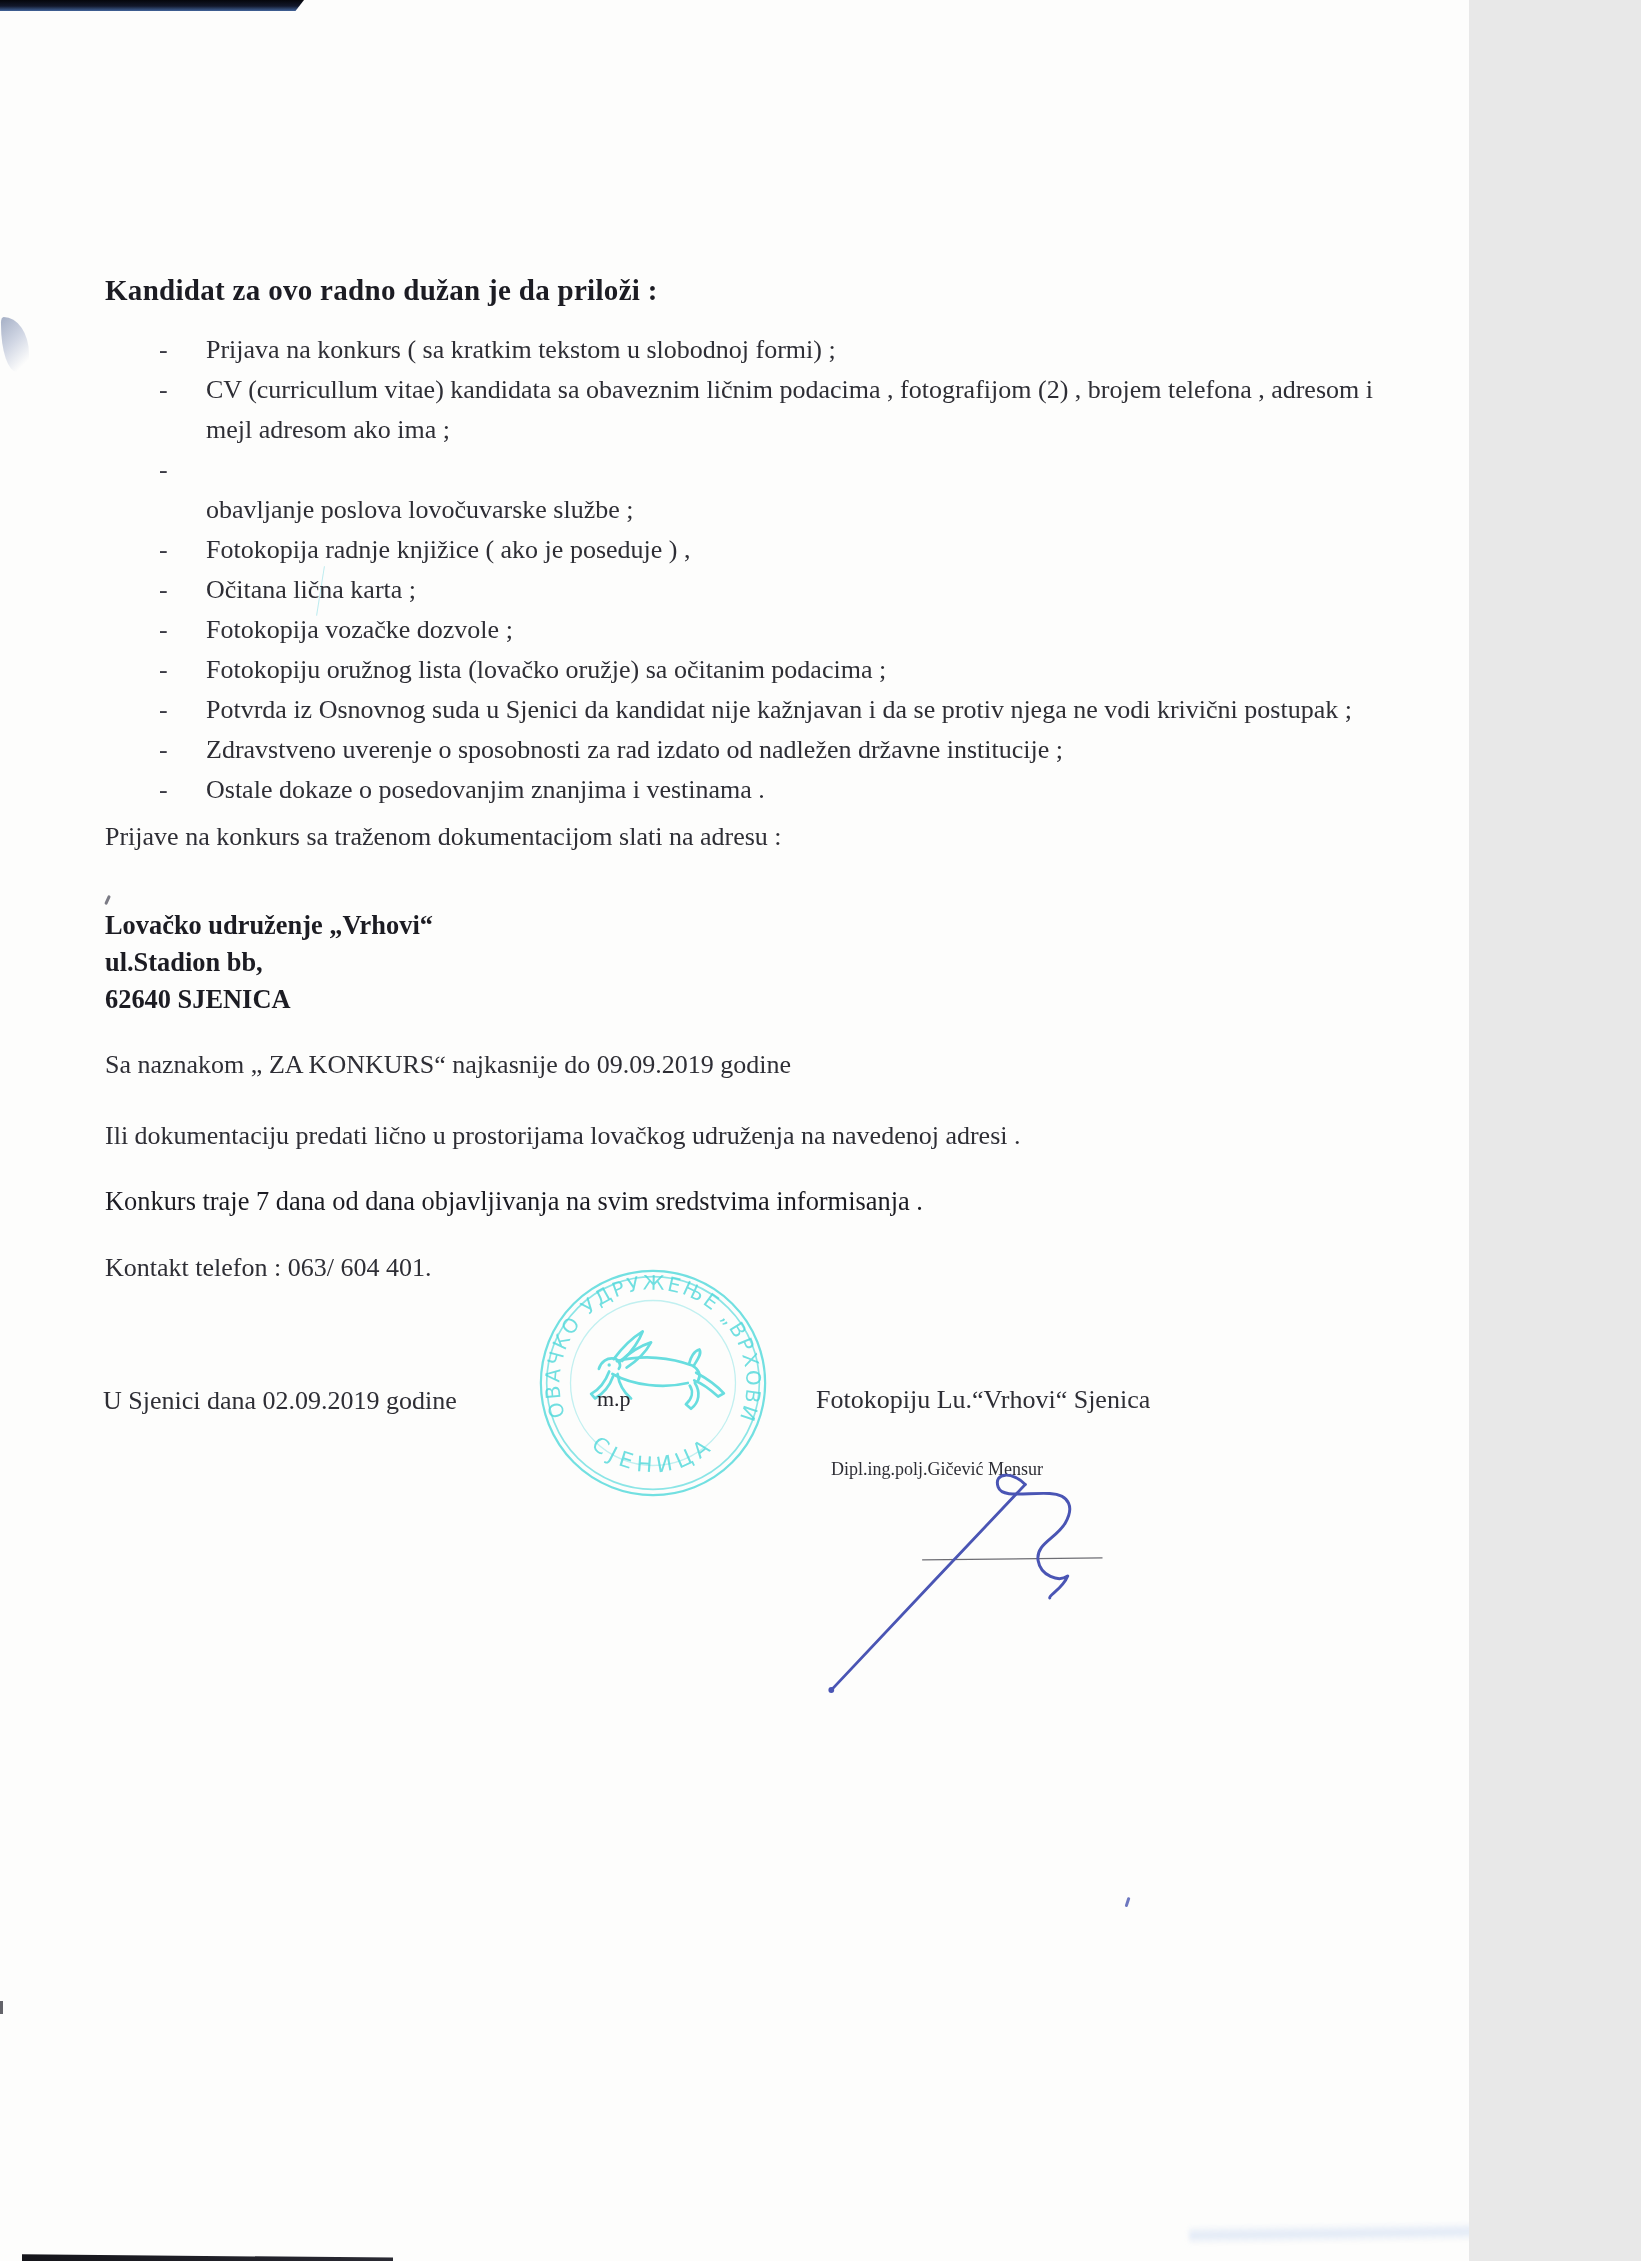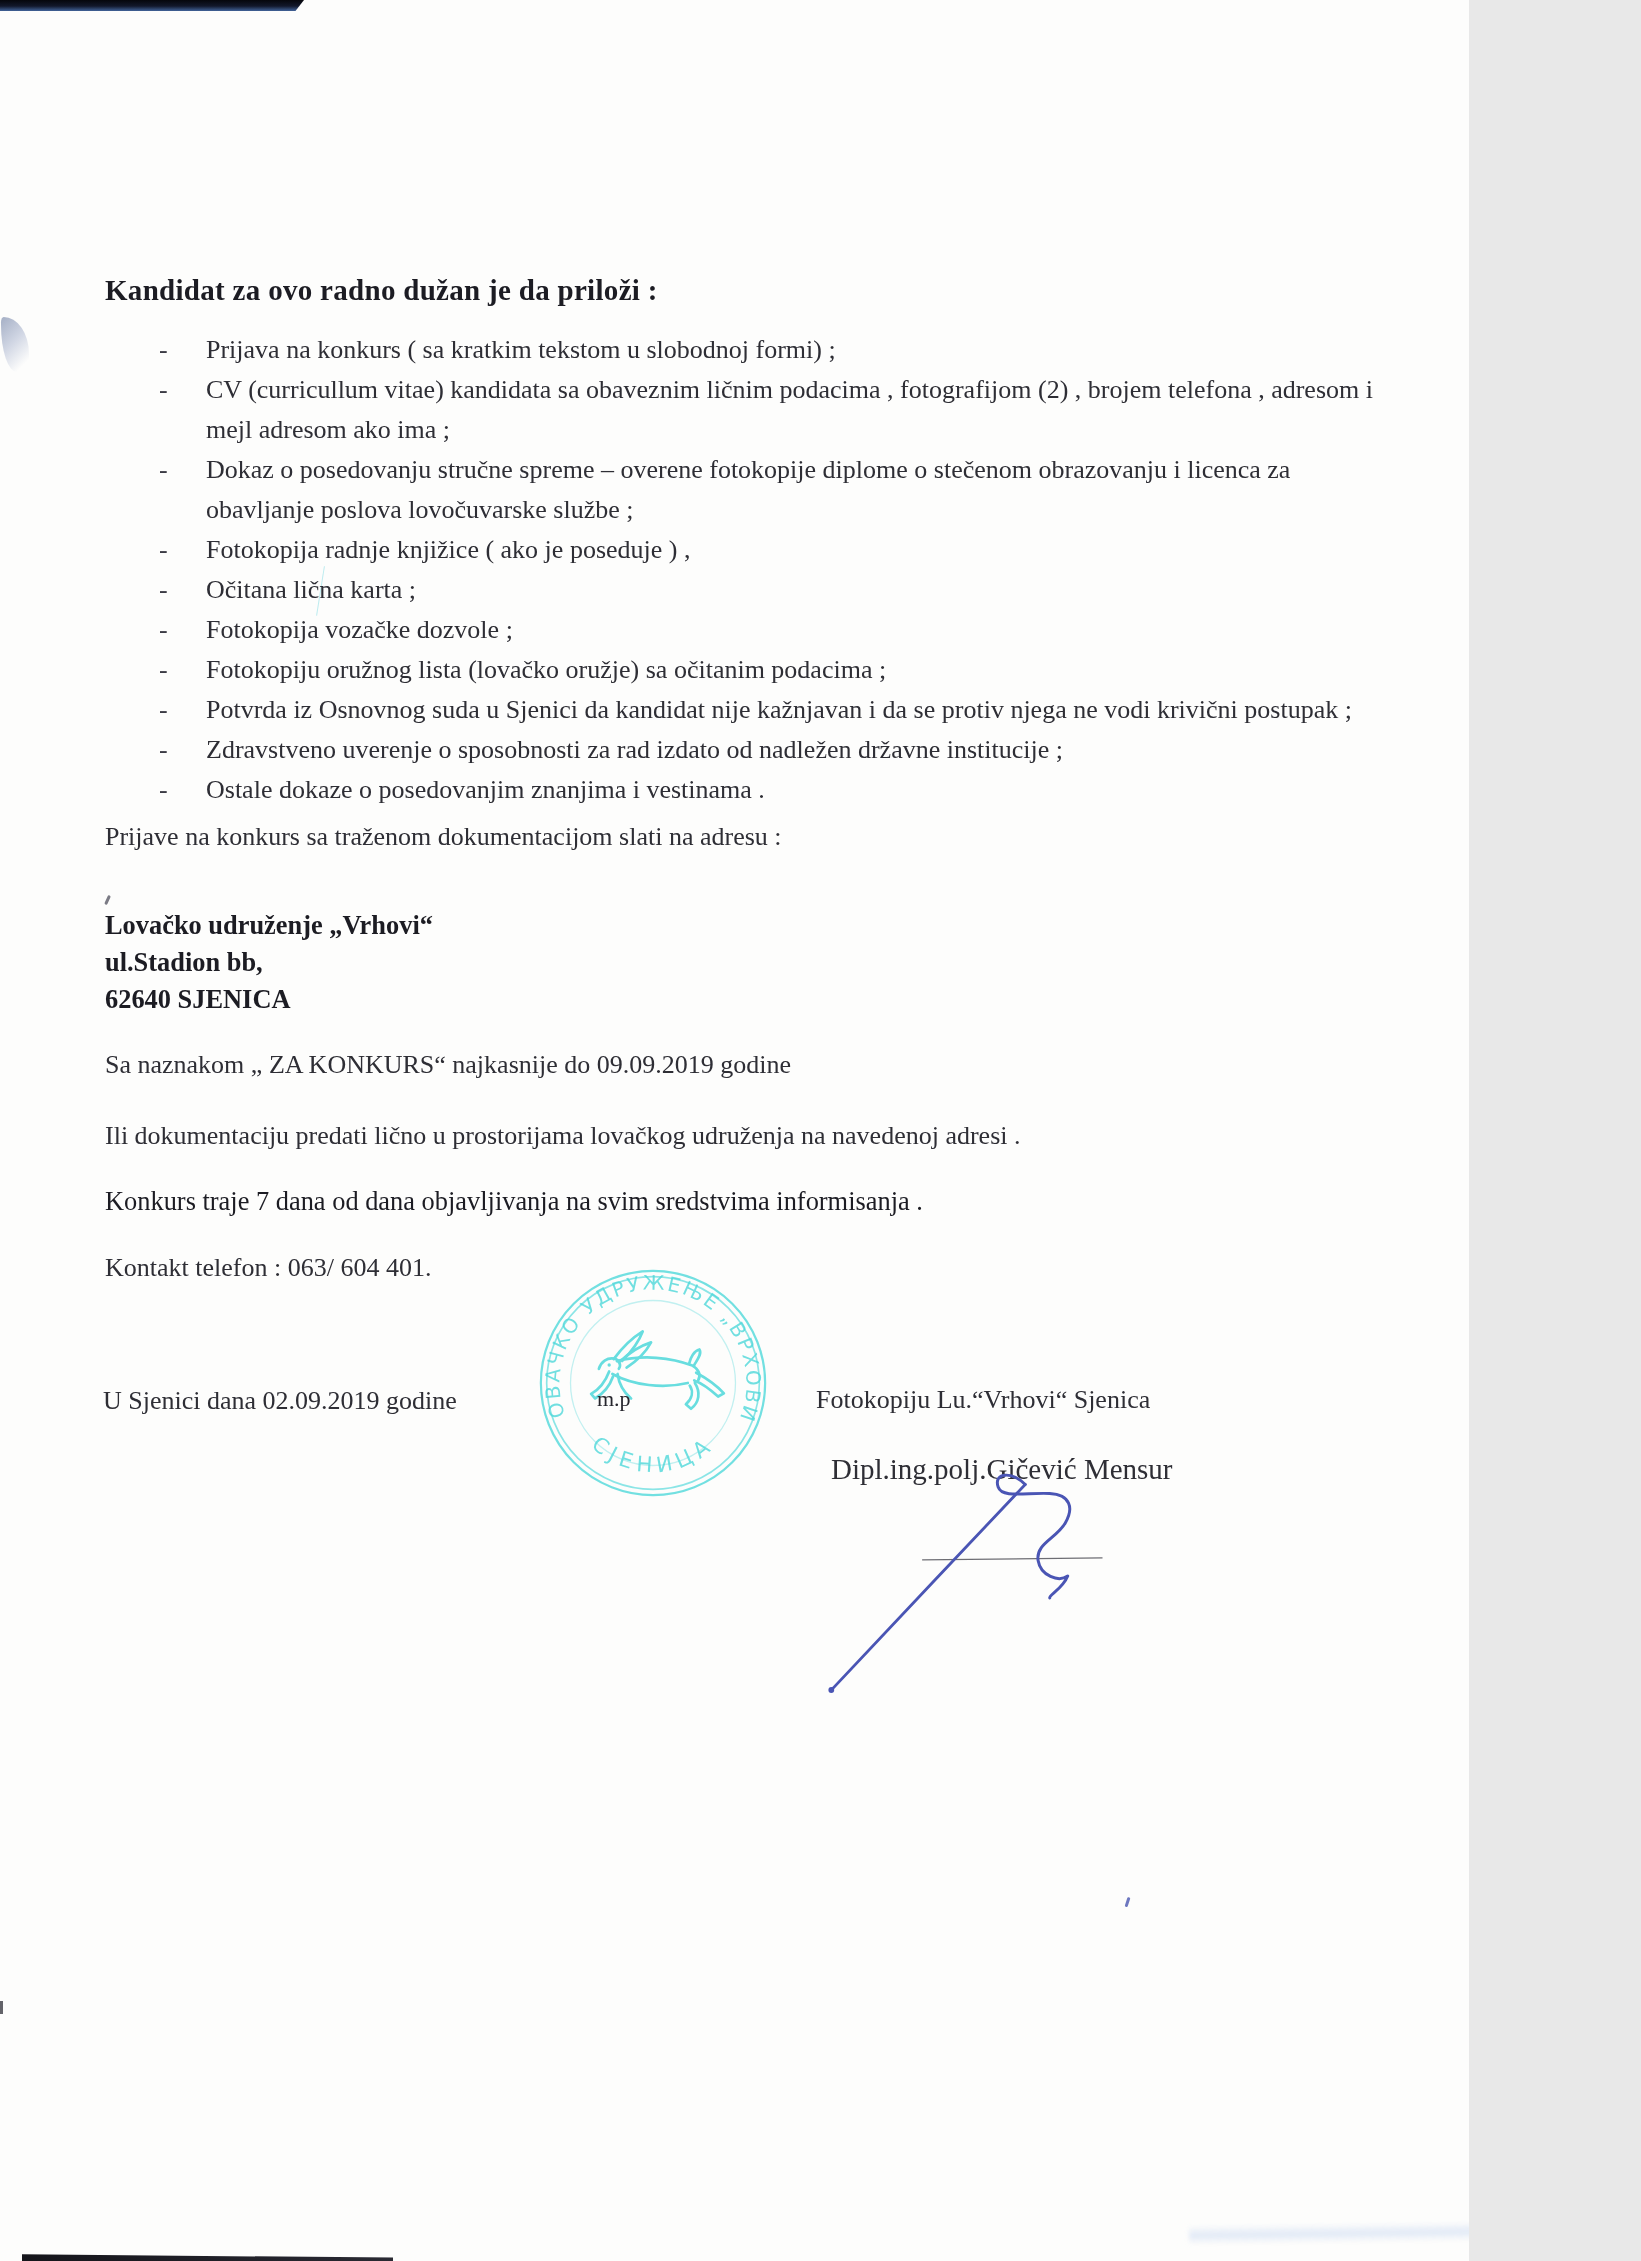--- a/index.html
+++ b/index.html
@@ -107,21 +107,21 @@
       <span class="dash">-</span>
       <span>Prijava na konkurs ( sa kratkim tekstom u slobodnoj formi) ;</span>
     </li>
     <li>
       <span class="dash">-</span>
       <span>CV (curricullum vitae) kandidata sa obaveznim ličnim podacima , fotografijom (2) , brojem telefona , adresom i</span><br>
       <span>mejl adresom ako ima ;</span>
     </li>
     <li>
       <span class="dash">-</span>
-      <span>Dokaz o posedovanju stručne spreme – overene fotokopije diplome o stečenom obrazovanju i licenca za</span><br>
+      <br>
       <span>obavljanje poslova lovočuvarske službe ;</span>
     </li>
     <li>
       <span class="dash">-</span>
       <span>Fotokopija radnje knjižice ( ako je poseduje )  ,</span>
     </li>
     <li>
       <span class="dash">-</span>
       <span>Očitana lična karta ;</span>
     </li>
@@ -188,21 +188,21 @@
       <textPath href="#arcTop" startOffset="50%" text-anchor="middle">ЛОВАЧКО УДРУЖЕЊЕ „ВРХОВИ“</textPath>
     </text>
     <text font-family="DejaVu Sans, sans-serif" font-size="33" letter-spacing="9" fill="#4fd8da" opacity=".8">
       <textPath href="#arcBottom" startOffset="50%" text-anchor="middle">СЈЕНИЦА</textPath>
     </text>
   </svg>
 
   <div class="abs para" style="left:103px;top:1385px;">U Sjenici dana 02.09.2019 godine</div>
   <div class="abs mp">m.p</div>
   <div class="abs para" style="left:816px;top:1384px;">Fotokopiju Lu.“Vrhovi“ Sjenica</div>
-  <div class="abs para" style="left:831px;top:1453px;font-size:29px;">Dipl.ing.polj.Gičević Mensur</div>
+  <div class="abs para" style="left:831px;top:1453px;font-size:18px;">Dipl.ing.polj.Gičević Mensur</div>
 
   <svg class="abs sig-svg" viewBox="0 0 520 400">
 
     <line x1="202" y1="161" x2="482" y2="158" stroke="#4a4a52" stroke-width="2" opacity=".8"></line>
 
     <g fill="none" stroke="#4a55b4" stroke-linecap="round" stroke-linejoin="round">
       <path d="M 62 362 C 120 300 290 120 362 44" stroke-width="4.4"></path>
       <path d="M 362 44 C 344 24 312 24 320 48 C 326 66 366 56 400 58 C 432 60 438 80 424 104 C 410 128 378 136 382 162 C 386 186 414 196 428 186 C 420 206 398 216 400 220" stroke-width="4.6"></path>
       <circle cx="61" cy="363" r="4.5" fill="#4a55b4" stroke="none"></circle>
     </g>

